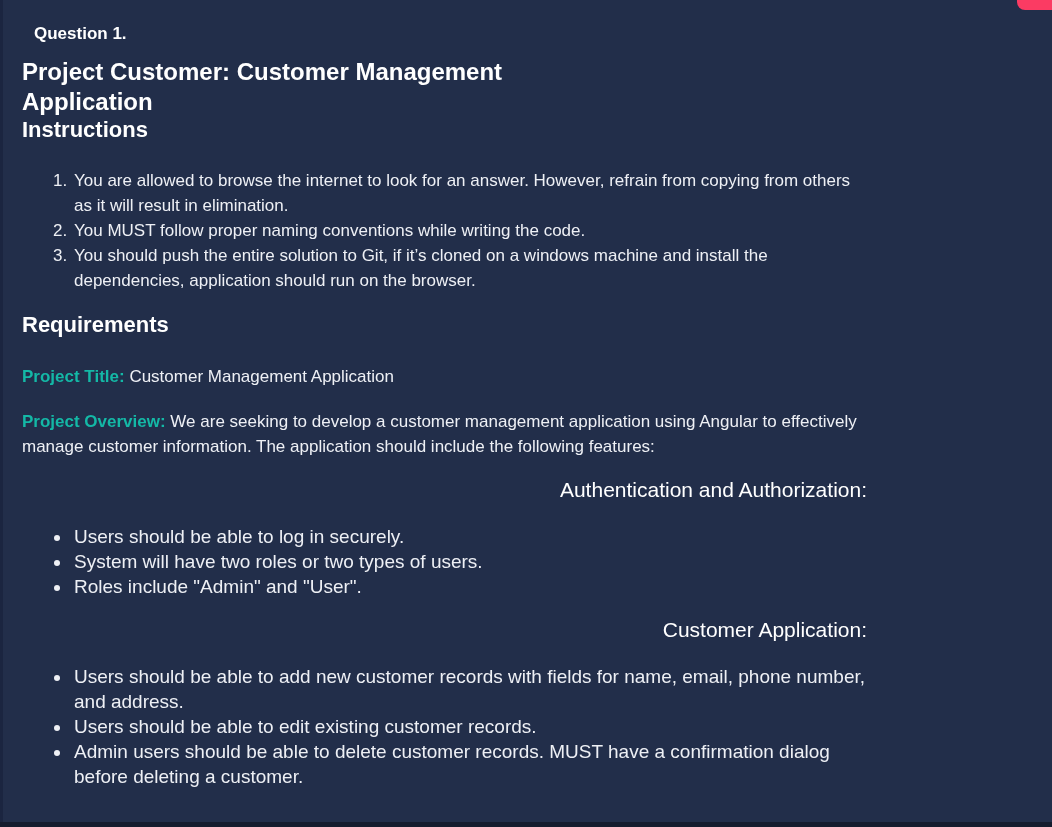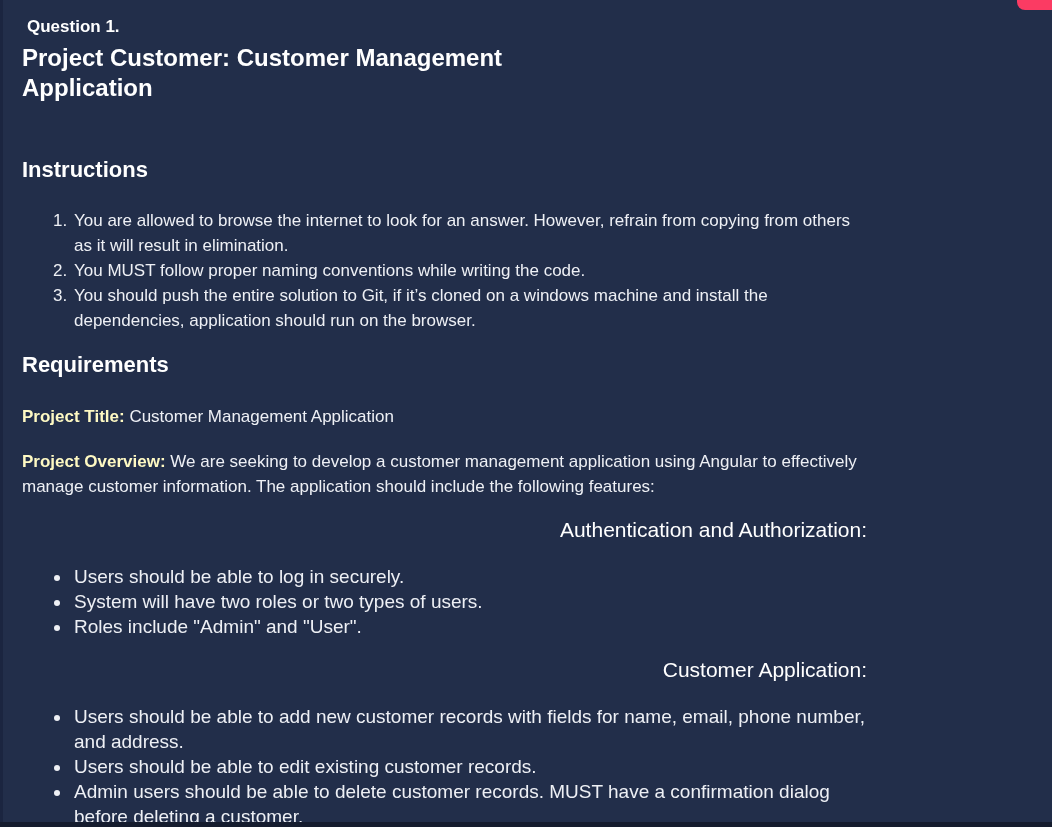--- a/index.html
+++ b/index.html
@@ -39,56 +39,56 @@
   }
   .content {
     width: 889px;
     padding: 10px 22px 0 22px;
   }
   .question-label {
     font-size: 17px;
     line-height: 23px;
     font-weight: 600;
     color: #ffffff;
-    margin: 5px;
+    margin: 12px;
   }
   h1.page-title {
     font-size: 24px;
     line-height: 30px;
     font-weight: 700;
     color: #ffffff;
     margin: 4px 0 0 0;
     max-width: 485px;
   }
   h2.section-heading {
     font-size: 22px;
     line-height: 26px;
     font-weight: 700;
     color: #ffffff;
     margin: 0;
   }
-  h2.instructions-heading { margin-top: 54px; }
+  h2.instructions-heading { }
   h2.requirements-heading { margin-top: 19px; }
   ol.instruction-list {
     margin: 25px 0 0 0;
     padding: 0 0 0 50px;
   }
   ol.instruction-list li {
     font-size: 17px;
     line-height: 25px;
     padding-left: 2px;
   }
   p.labeled-paragraph {
     font-size: 17px;
     line-height: 25px;
     margin: 0;
   }
   p.project-title-line { margin-top: 26px; }
   p.project-overview-line { margin-top: 20px; }
-  .label-bold { font-weight: 700; color: #fef9c3; }
+  .label-bold { font-weight: 700; color: #14b8a6; }
   h3.feature-heading {
     font-size: 21px;
     line-height: 21px;
     font-weight: 400;
     color: #ffffff;
     margin: 20px 0 0 0;
     text-align: right;
   }
   ul.feature-list {
     margin: 24px 0 0 0;

